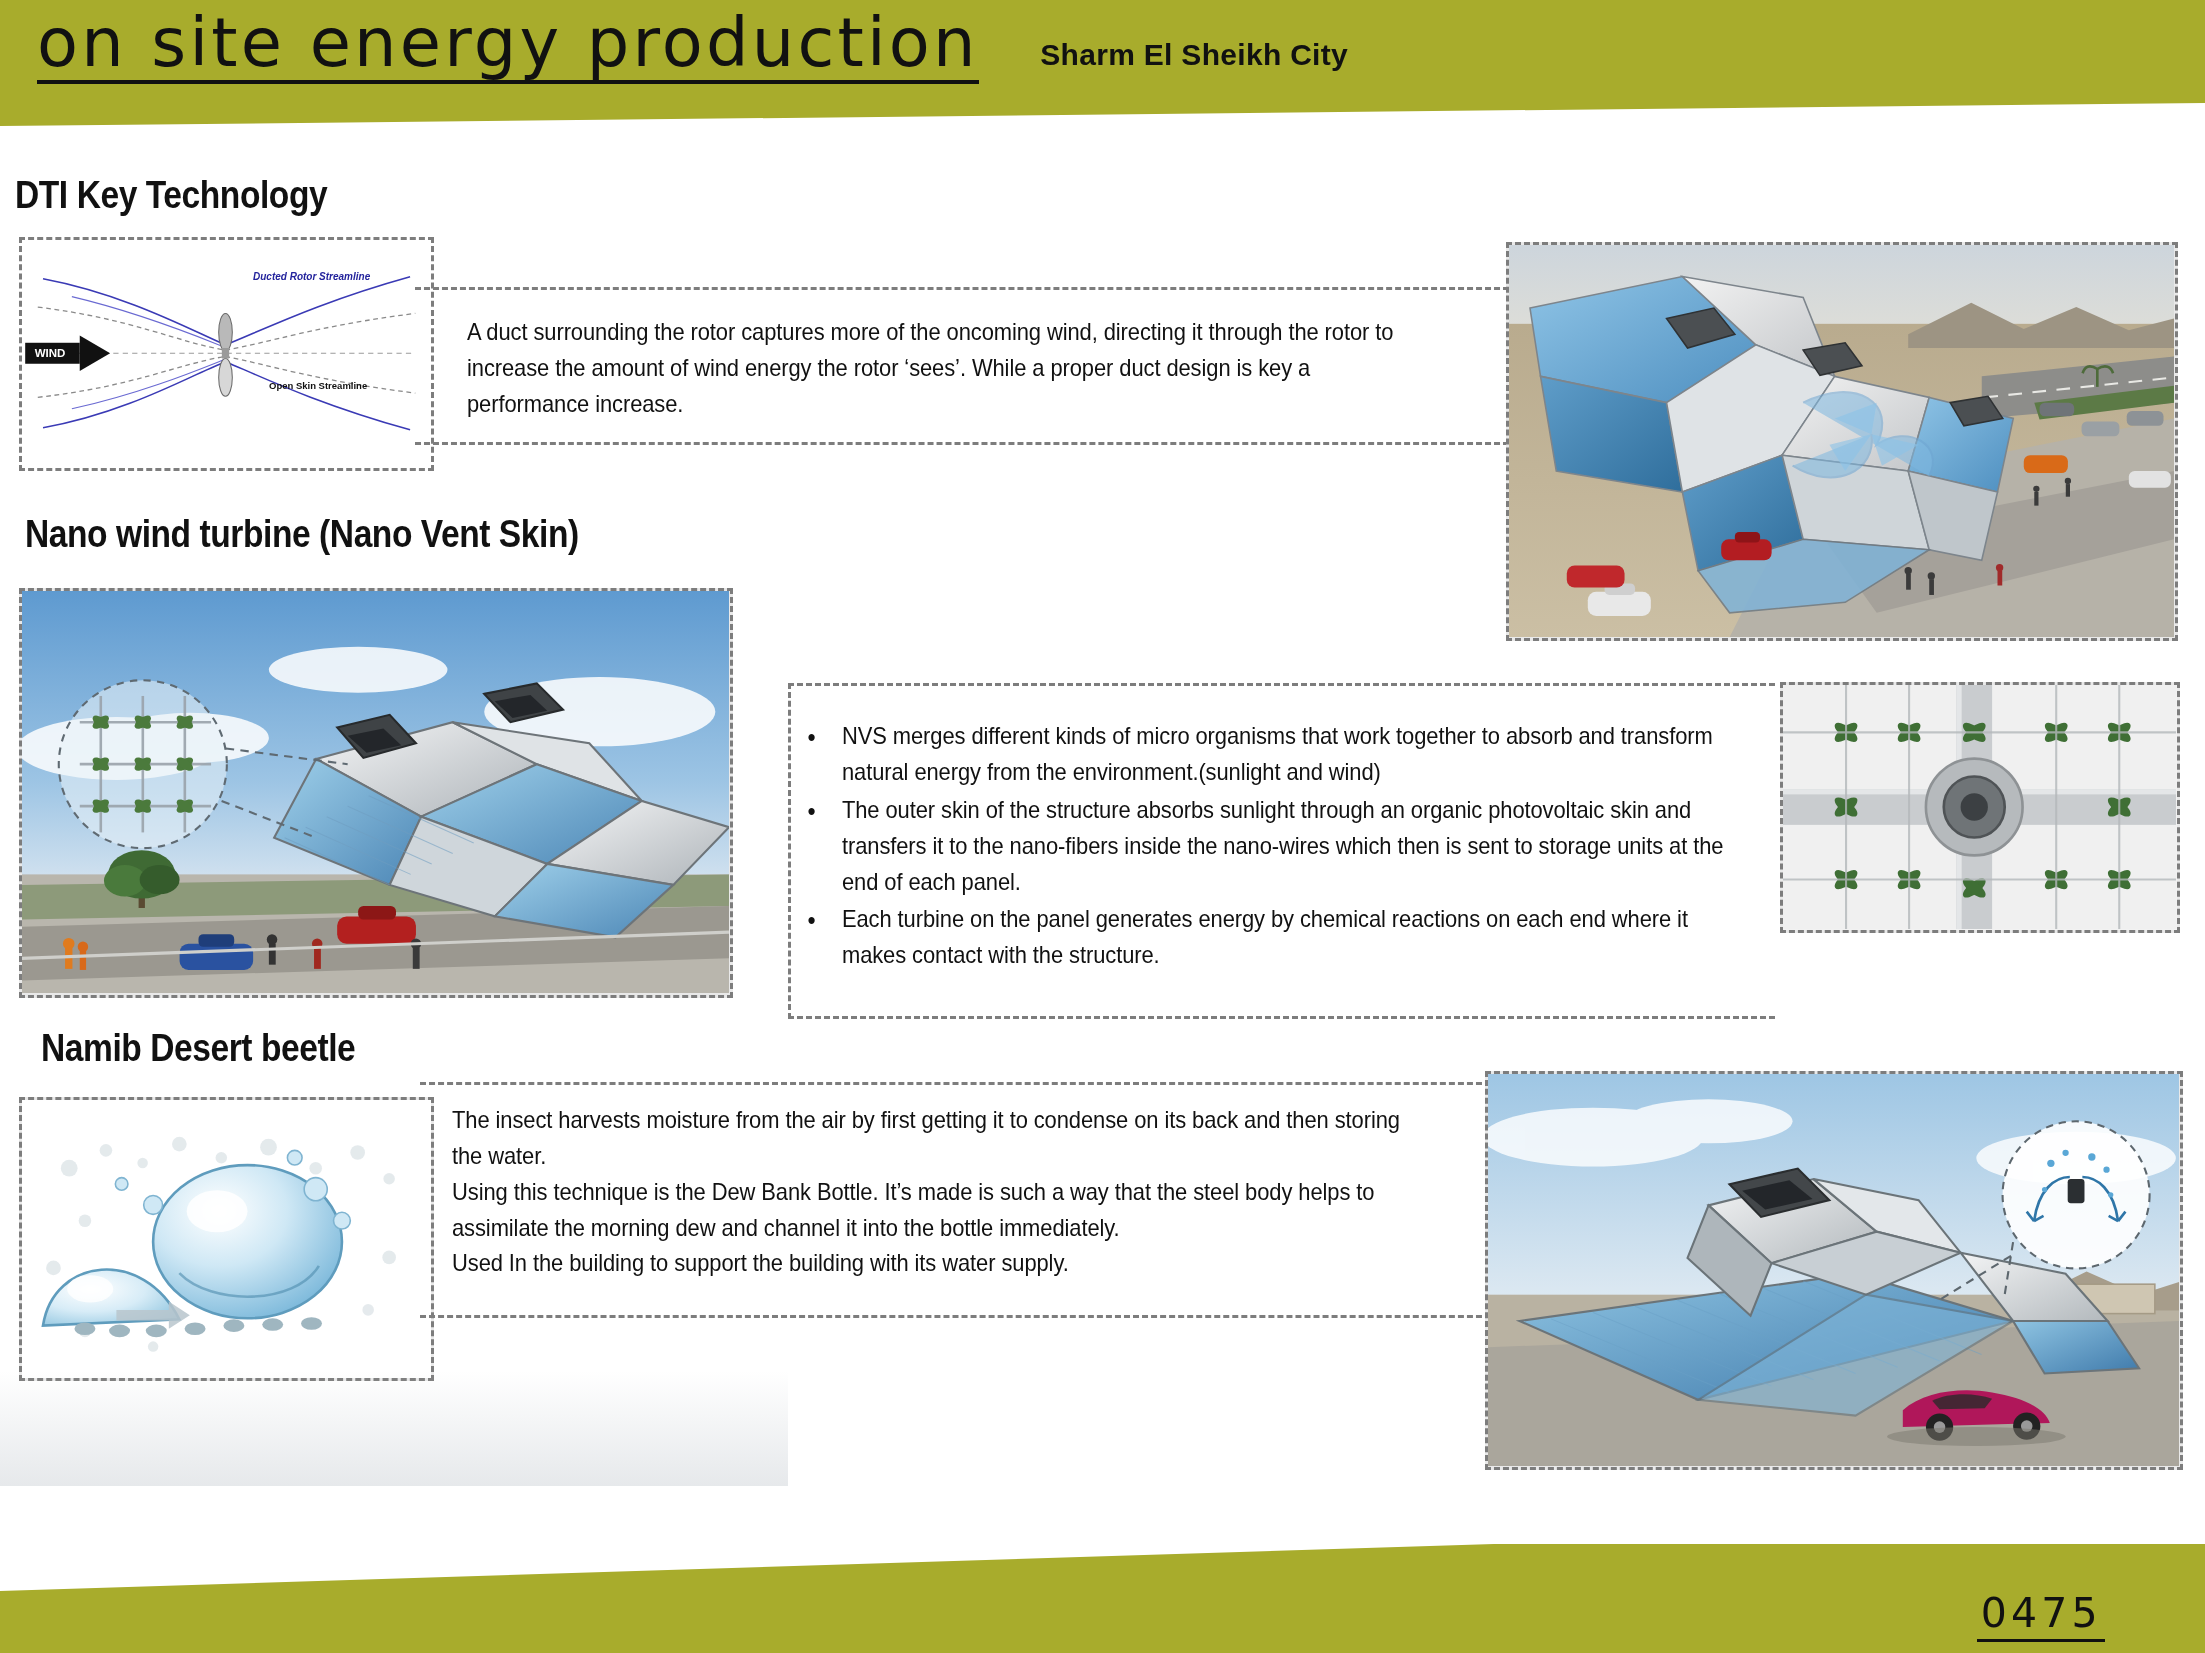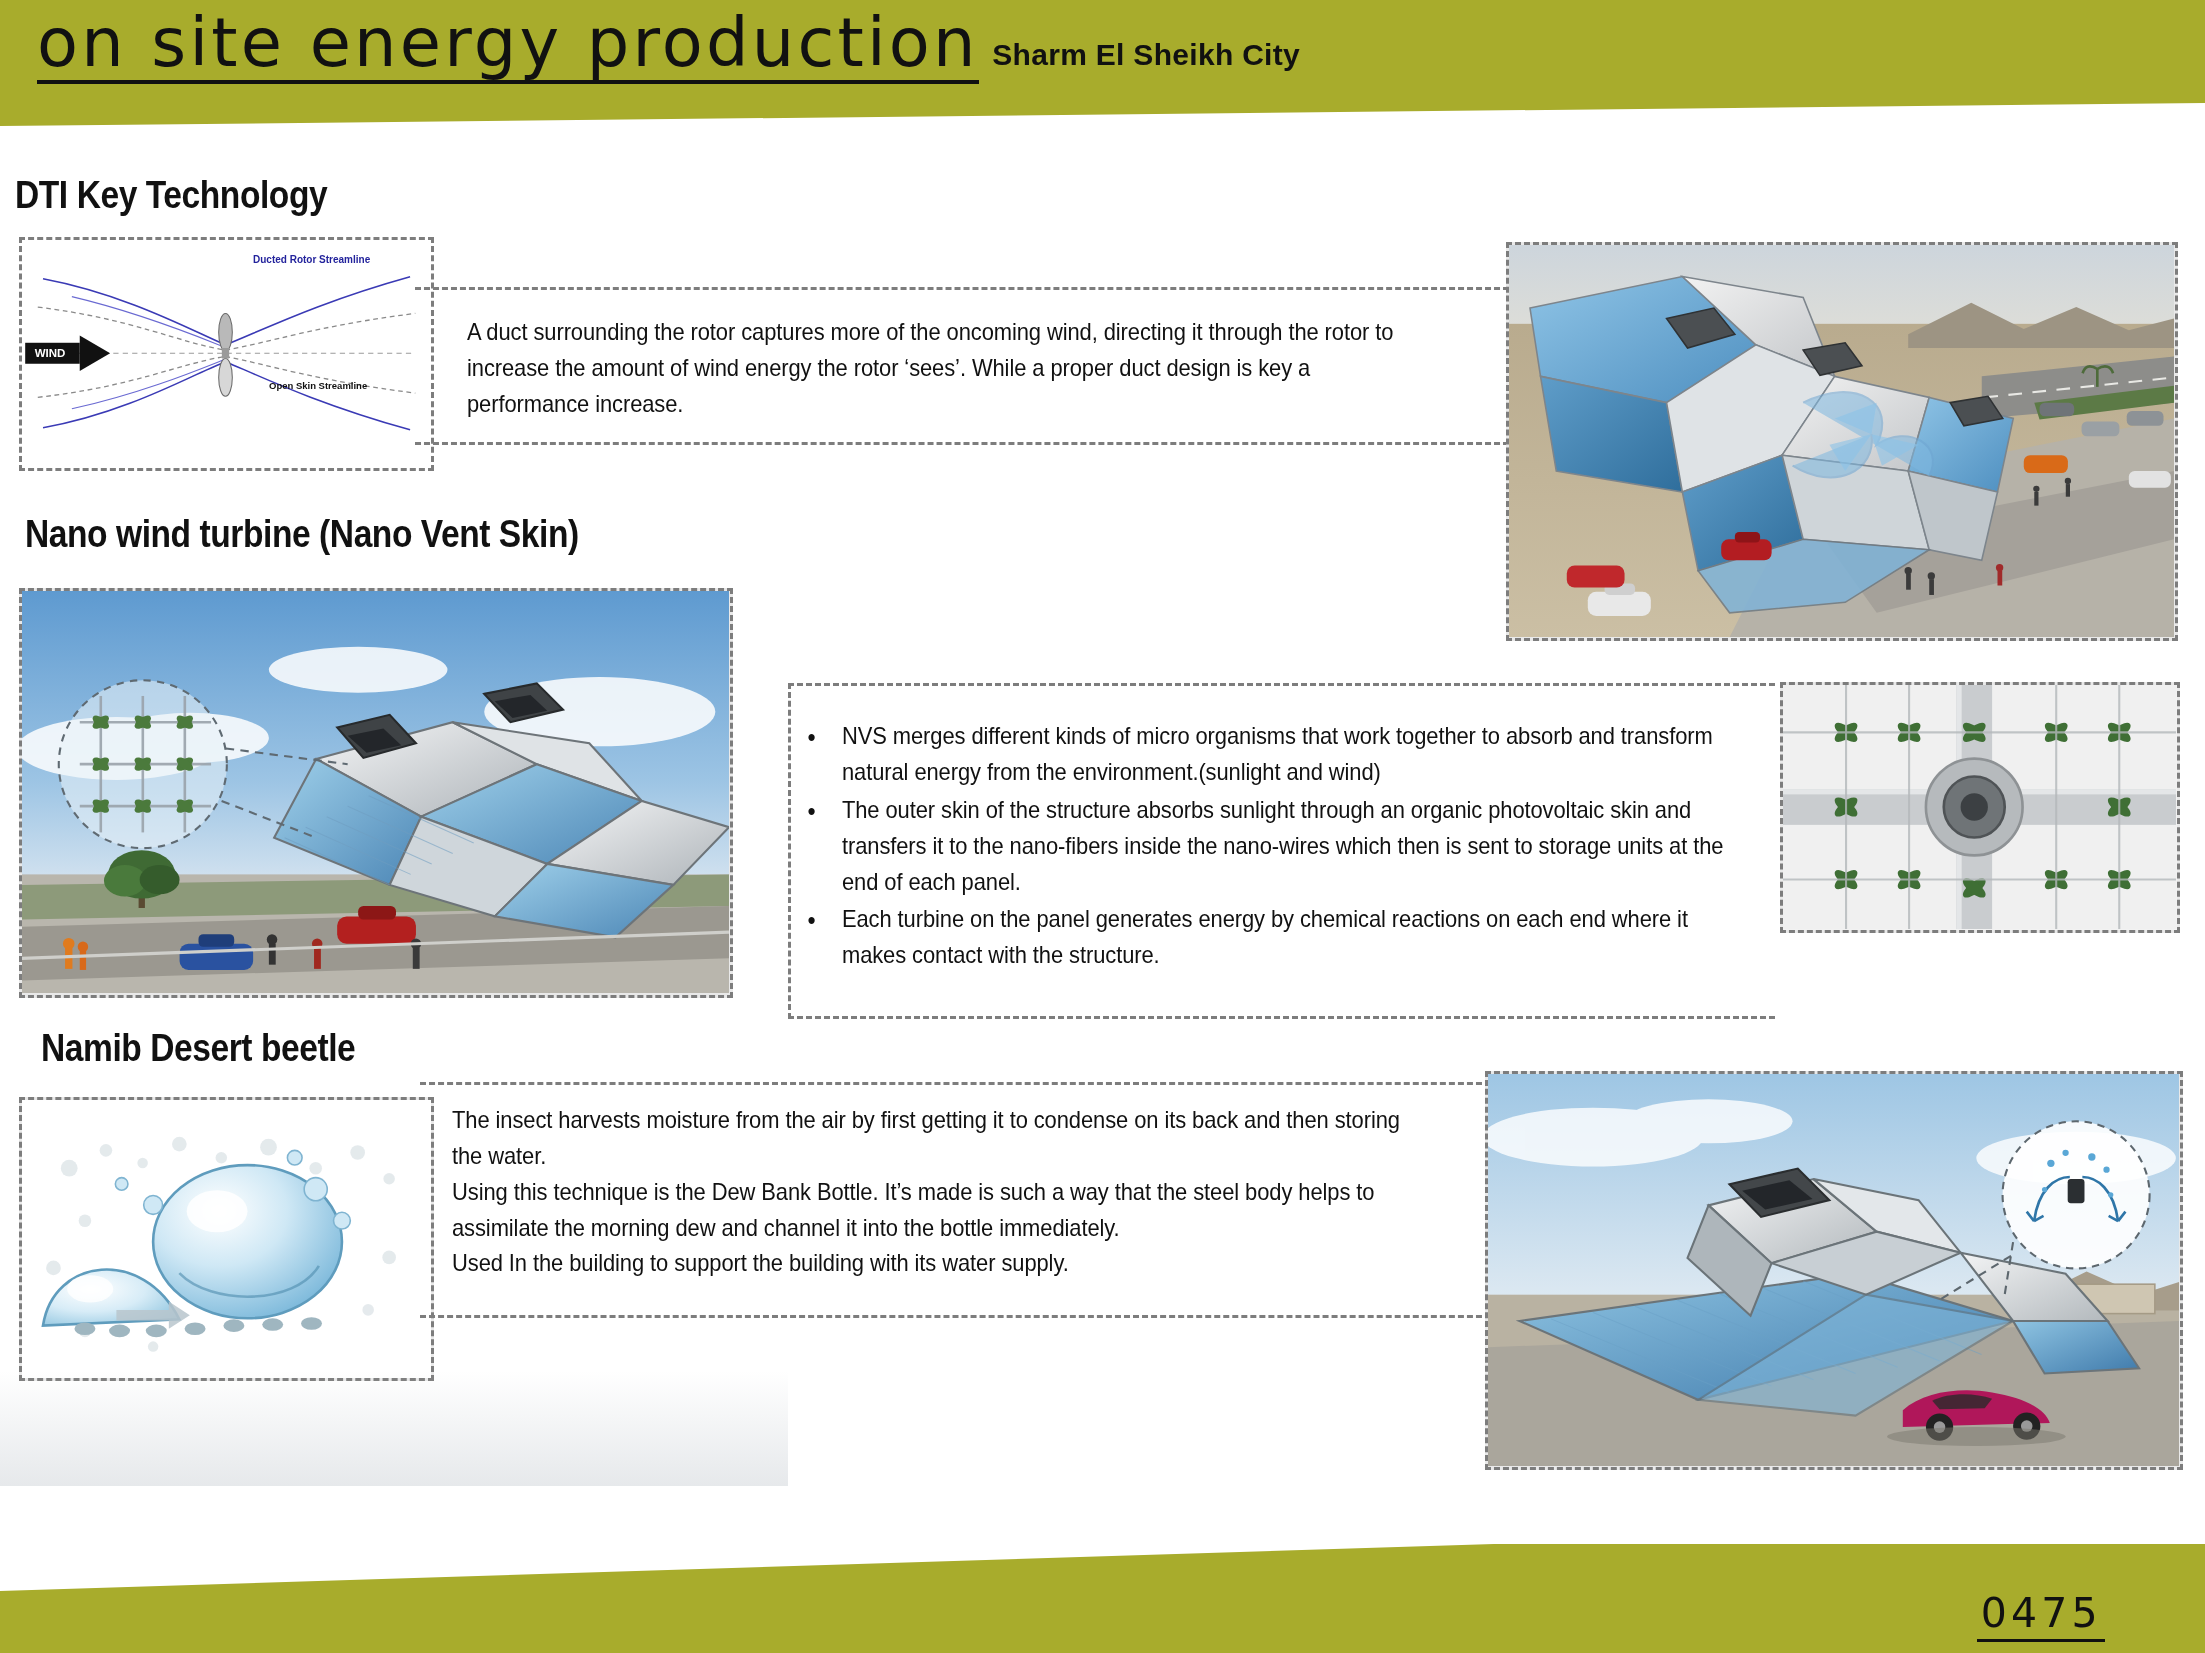--- a/index.html
+++ b/index.html
@@ -44,20 +44,21 @@
     border-bottom: 4.7px solid #111;
     padding-bottom: 3.2px;
     font-stretch: expanded;
   }
   .sub-title {
     font-size: 30px;
     font-weight: bold;
     color: #111;
     padding-bottom: 11.6px;
     letter-spacing: 0.3px;
+    margin-left: 48px;
   }
 
   .footer-band {
     position: absolute; left: 0; bottom: 0;
     width: 2205px; height: 110px;
     background: #a8ac2c;
   }
   .footer-white-wedge {
     position: absolute; left: 0; bottom: 63px;
     width: 2205px; height: 105px;
@@ -186,21 +187,21 @@
         <ellipse cx="388" cy="176" rx="13" ry="36" fill="#b9b9b9" stroke="#6b6b6b" stroke-width="2"></ellipse>
         <ellipse cx="388" cy="262" rx="13" ry="36" fill="#d7d7d7" stroke="#6b6b6b" stroke-width="2"></ellipse>
         <rect x="381" y="206" width="14" height="20" fill="#9a9a9a"></rect>
 
         <g>
           <rect x="6" y="196" width="104" height="40" fill="#111"></rect>
           <polygon points="110,182 168,216 110,250" fill="#111"></polygon>
         </g>
         <text x="24" y="224" fill="#ffffff" font-size="22" font-weight="bold" font-family="Liberation Sans, sans-serif">WIND</text>
       </svg>
-      <div class="duct-label" style="left:231px; top:14px;">Ducted Rotor Streamline</div>
+      <div class="duct-label" style="left:231px; top:31px;font-style:italic;">Ducted Rotor Streamline</div>
       <div class="duct-label2" style="left:247px; top:140px;">Open Skin Streamline</div>
     </div>
   </div>
 
   <div class="dash" style="left:415px; top:287px; width:1103px; height:158px; border-left:none; background:transparent;"></div>
   <div class="body-text narrow" style="left:467px; top:315px; width:1029px;">A duct surrounding the rotor captures more of the oncoming wind, directing it through the rotor to increase the amount of wind energy the rotor ‘sees’.  While a proper duct design is key a performance increase.</div>
 
   <div class="dash dash-img" style="left:1506px; top:242px; width:672px; height:399px;">
     <div class="render">
       <svg width="665" height="392" viewBox="0 0 1266 746" preserveAspectRatio="none">

